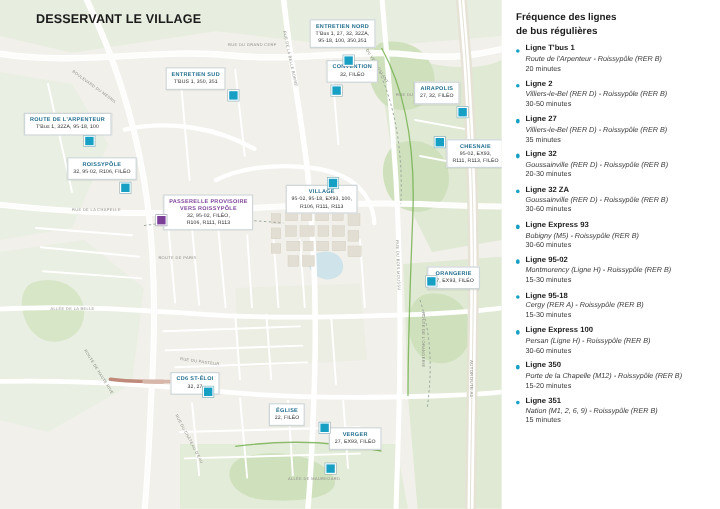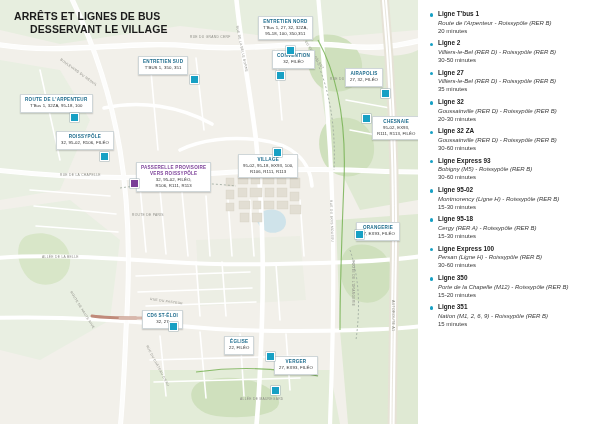--- a/index.html
+++ b/index.html
@@ -266,21 +266,20 @@
           <text x="70" y="292" font-size="3.3" font-family="&quot;Liberation Sans&quot;, sans-serif" fill="#8d8d86" letter-spacing="0.3" transform="rotate(58 70 292)">ROUTE DE HAUTE RIVE</text>
           <text x="146" y="346" font-size="3.3" font-family="&quot;Liberation Sans&quot;, sans-serif" fill="#8d8d86" letter-spacing="0.3" transform="rotate(62 146 346)">RUE DU CHÂTEAU D'EAU</text>
           <text x="240" y="400" font-size="3.3" font-family="&quot;Liberation Sans&quot;, sans-serif" fill="#8d8d86" letter-spacing="0.3">ALLÉE DE MAUREGARD</text>
           <text x="392" y="300" font-size="3.6" font-family="&quot;Liberation Sans&quot;, sans-serif" fill="#8d8d86" letter-spacing="0.3" transform="rotate(90 392 300)">AUTOROUTE A1</text>
           <text x="352" y="260" font-size="3.3" font-family="&quot;Liberation Sans&quot;, sans-serif" fill="#8d8d86" letter-spacing="0.3" transform="rotate(90 352 260)">ROUTE DE L'ORANGERIE</text>
           <text x="60" y="60" font-size="3.3" font-family="&quot;Liberation Sans&quot;, sans-serif" fill="#8d8d86" letter-spacing="0.3" transform="rotate(36 60 60)">BOULEVARD DU MESNIL</text>
         </g>
     </svg>
 
     <div id="map-title">
-      <span>ARRÊTS ET LIGNES DE BUS</span>
       <span class="l2">DESSERVANT LE VILLAGE</span>
     </div>
 
     <div id="stops-layer">
         <div class="stop" style="left: 258px; top: 16px;">
           <div class="box">
             <span class="name">ENTRETIEN NORD</span>
             <span class="lines">T'Bus 1, 27, 32, 32ZA,<span class="ln2">95-18, 100, 350,351</span></span>
           </div>
         </div>
@@ -366,20 +365,24 @@
           <div class="box">
             <span class="name">VERGER</span>
             <span class="lines">27, EX93, FILÉO</span>
           </div>
         </div>
         <div class="marker" style="left: 271px; top: 386px;"></div>
       </div>
   </div>
 
   <div id="legend">
+    <div id="legend-title">
+      <span>Fréquence des lignes</span><br>
+      <span>de bus régulières</span>
+    </div>
     <div id="legend-list">
         <div class="leg-item">
           <span class="bullet"></span>
           <span class="lname">Ligne T'bus 1</span>
           <span class="lroute">Route de l'Arpenteur - Roissypôle (RER B)</span>
           <span class="lfreq">20 minutes</span>
         </div>
         <div class="leg-item">
           <span class="bullet"></span>
           <span class="lname">Ligne 2</span>

